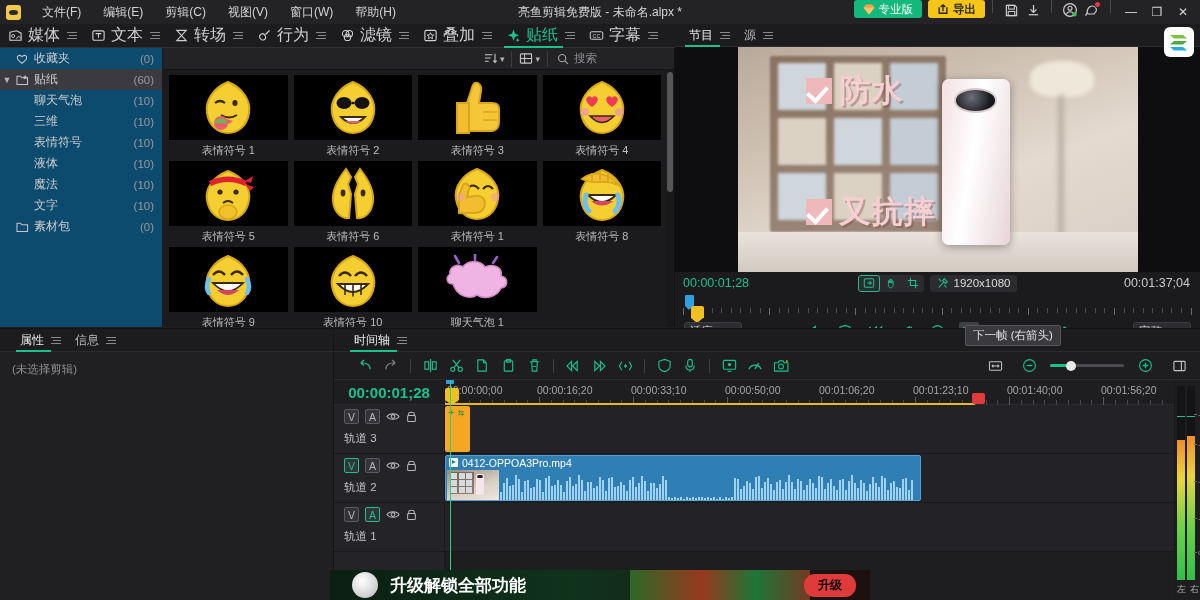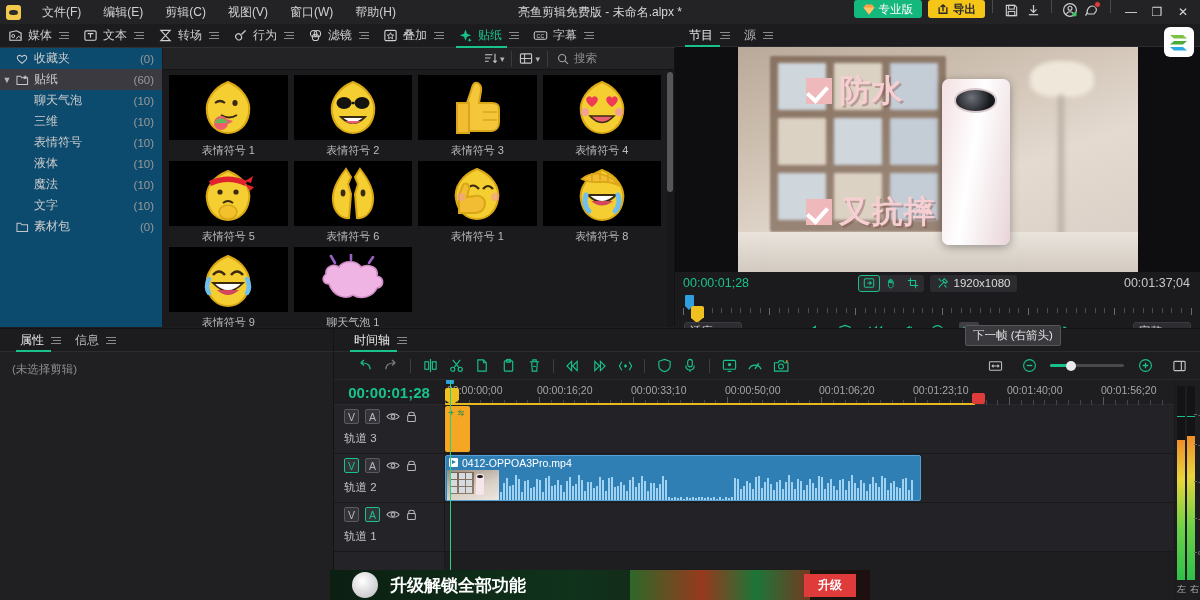--- a/index.html
+++ b/index.html
@@ -64,21 +64,21 @@
   
   .modbar {
     position: absolute; left: 0; top: 24px; width: 675px; height: 24px;
     background: #1c1c1f; display: flex; align-items: center;
     border-bottom: 1px solid #303034;
   }
   .mod {
     display: flex; align-items: center; height: 24px; padding: 0 4px 0 8px;
     gap: 5px; cursor: pointer; position: relative;
   }
-  .mod .mlabel { font-size: 12px; color: #cfcfcf; }
+  .mod .mlabel { font-size: 16px; color: #cfcfcf; }
   .mod.active .mlabel { color: #19c28a; }
   .mod.active::after {
     content: ""; position: absolute; left: 6px; right: 18px; bottom: 0;
     height: 2px; background: #19c28a;
   }
   .mod .mico { width: 15px; height: 15px; display: block; }
   .hmenu {
     width: 12px; height: 14px; display: flex; flex-direction: column;
     justify-content: center; gap: 2px; margin-left: 2px; cursor: pointer;
   }
@@ -518,22 +518,22 @@
   }
   .banner-text {
     margin-left: 12px; color: #ffffff; font-size: 17px; font-weight: bold;
   }
   .banner-art {
     position: absolute; left: 300px; top: 0; width: 180px; height: 30px;
     background: linear-gradient(90deg,#2f6b2a,#9e3a1d 40%,#1c7a3a 70%,#7a3b22);
     opacity: 0.95;
   }
   .banner-btn {
-    position: absolute; right: 14px; background: #e03b3b; color: #ffffff;
-    font-size: 12px; border-radius: 0; padding: 3px 14px; cursor: pointer;
+    position: absolute; right: 14px; background: #e03b3b; color: #000000;
+    font-size: 12px; border-radius: 11px; padding: 3px 14px; cursor: pointer;
     font-weight: bold;
   }
 
   svg { display: block; }
 </style>
 </head>
 <body>
 
 <div id="app">
 
@@ -919,20 +919,32 @@
             <path d="M31 24 q6 -7 12 0" fill="none" stroke="#3a2a10" stroke-width="2.4"></path>
             <path d="M13 32 q15 16 30 0 z" fill="#ffffff" stroke="#3a2a10" stroke-width="1.8"></path>
             <path d="M17 39 q11 10 22 0" fill="#d4465b"></path>
             <path d="M9 28 q-4 8 0 14" fill="none" stroke="#6fc0ef" stroke-width="4.5" stroke-linecap="round"></path>
             <path d="M47 28 q4 8 0 14" fill="none" stroke="#6fc0ef" stroke-width="4.5" stroke-linecap="round"></path>
           </svg>
         </div>
         <div class="clabel2">表情符号 9</div>
       </div>
 
+      <div class="cell">
+        <div class="thumb">
+          <svg width="56" height="58" viewBox="0 0 56 58">
+            <path d="M28 5 C43 11 51 23 49 35 C47 48 38 55 28 55 C18 55 9 48 7 35 C5 23 13 11 28 5 Z" fill="#f5cf32" stroke="#d9a616" stroke-width="2"></path>
+            <path d="M14 25 q6 -7 12 0" fill="none" stroke="#3a2a10" stroke-width="2.4"></path>
+            <path d="M30 25 q6 -7 12 0" fill="none" stroke="#3a2a10" stroke-width="2.4"></path>
+            <path d="M13 33 q15 16 30 0 z" fill="#ffffff" stroke="#3a2a10" stroke-width="2"></path>
+            <path d="M20 33 v11 M28 33.5 v12 M36 33 v11" stroke="#3a2a10" stroke-width="1.6"></path>
+          </svg>
+        </div>
+        <div class="clabel2">表情符号 10</div>
+      </div>
 
       <div class="cell">
         <div class="thumb">
           <svg width="80" height="52" viewBox="0 0 80 52">
             <path d="M16 30 C10 30 8 24 13 20 C12 13 20 9 26 13 C30 6 44 6 48 13 C57 9 66 14 64 22 C72 24 71 33 64 34 C60 43 48 46 40 41 C32 46 20 42 16 30 Z" fill="#f0b4e4" stroke="#d18cc6" stroke-width="1.6"></path>
             <path d="M22 9 L18 2 M38 6 L38 0 M56 9 L60 3" stroke="#9b5fc6" stroke-width="2.6" stroke-linecap="round"></path>
           </svg>
         </div>
         <div class="clabel2">聊天气泡 1</div>
       </div>

